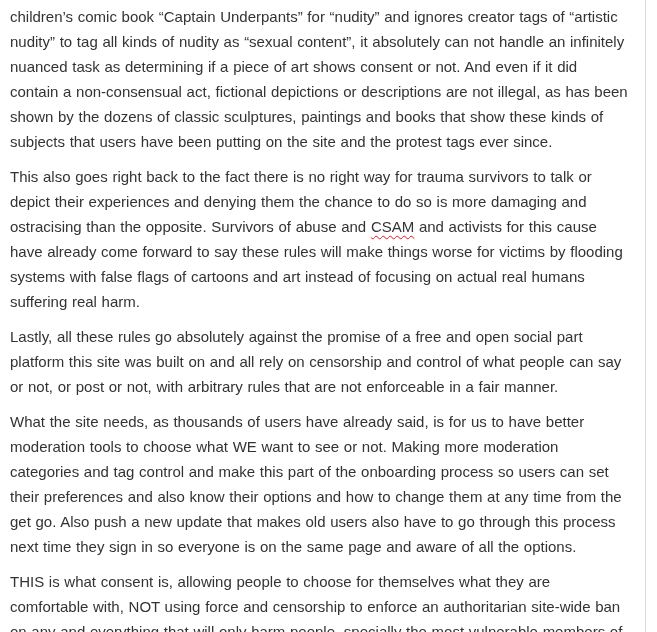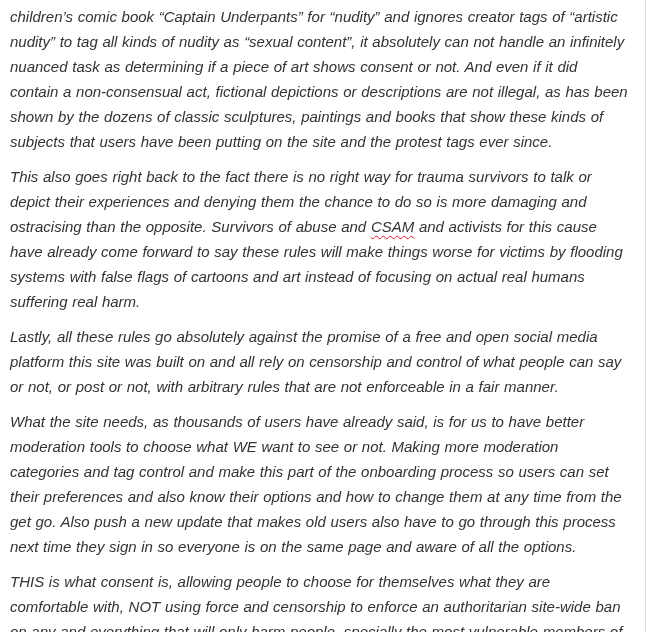--- a/index.html
+++ b/index.html
@@ -19,21 +19,20 @@
     width: 645px;
     padding: 4px 16px 0 10px;
     color: #333333;
     font-size: 15px;
     line-height: 25px;
     cursor: text;
   }
   .text-region p {
     margin: 0 0 10px 0;
     word-spacing: 0.5px;
-    font-style: italic;
   }
   .spellcheck {
     text-decoration: underline;
     text-decoration-style: wavy;
     text-decoration-color: #e81123;
     text-decoration-thickness: 1px;
     text-underline-offset: 3px;
     text-decoration-skip-ink: none;
   }
   .right-border-line {
@@ -44,18 +43,18 @@
     height: 632px;
     background: #d9d9d9;
   }
 </style>
 </head>
 <body>
 
 <div class="text-region" style="color: rgb(51, 51, 51);">
   <p>children’s comic book “Captain Underpants” for “nudity” and ignores creator tags of “artistic nudity” to tag all kinds of nudity as “sexual content”, it absolutely can not handle an infinitely nuanced task as determining if a piece of art shows consent or not. And even if it did contain a non-consensual act, fictional depictions or descriptions are not illegal, as has been shown by the dozens of classic sculptures, paintings and books that show these kinds of subjects that users have been putting on the site and the protest tags ever since.</p>
   <p><span>This also goes right back to the fact there is no right way for trauma survivors to talk or depict their experiences and denying them the chance to do so is more damaging and ostracising than the opposite. Survivors of abuse and </span><span class="spellcheck" style="text-decoration-color: rgb(232, 17, 35);">CSAM</span><span> and activists for this cause have already come forward to say these rules will make things worse for victims by flooding systems with false flags of cartoons and art instead of focusing on actual real humans suffering real harm.</span></p>
-  <p>Lastly, all these rules go absolutely against the promise of a free and open social media platform this site was built on and all rely on censorship and control of what people can say or not, or post or not, with arbitrary rules that are not enforceable in a fair manner.</p>
+  <p>Lastly, all these rules go absolutely against the promise of a free and open social part platform this site was built on and all rely on censorship and control of what people can say or not, or post or not, with arbitrary rules that are not enforceable in a fair manner.</p>
   <p>What the site needs, as thousands of users have already said, is for us to have better moderation tools to choose what WE want to see or not. Making more moderation categories and tag control and make this part of the onboarding process so users can set their preferences and also know their options and how to change them at any time from the get go. Also push a new update that makes old users also have to go through this process next time they sign in so everyone is on the same page and aware of all the options.</p>
   <p>THIS is what consent is, allowing people to choose for themselves what they are comfortable with, NOT using force and censorship to enforce an authoritarian site-wide ban on any and everything that will only harm people, specially the most vulnerable members of your community.</p>
 </div>
 
 <div class="right-border-line"></div>
 
 </body></html>

